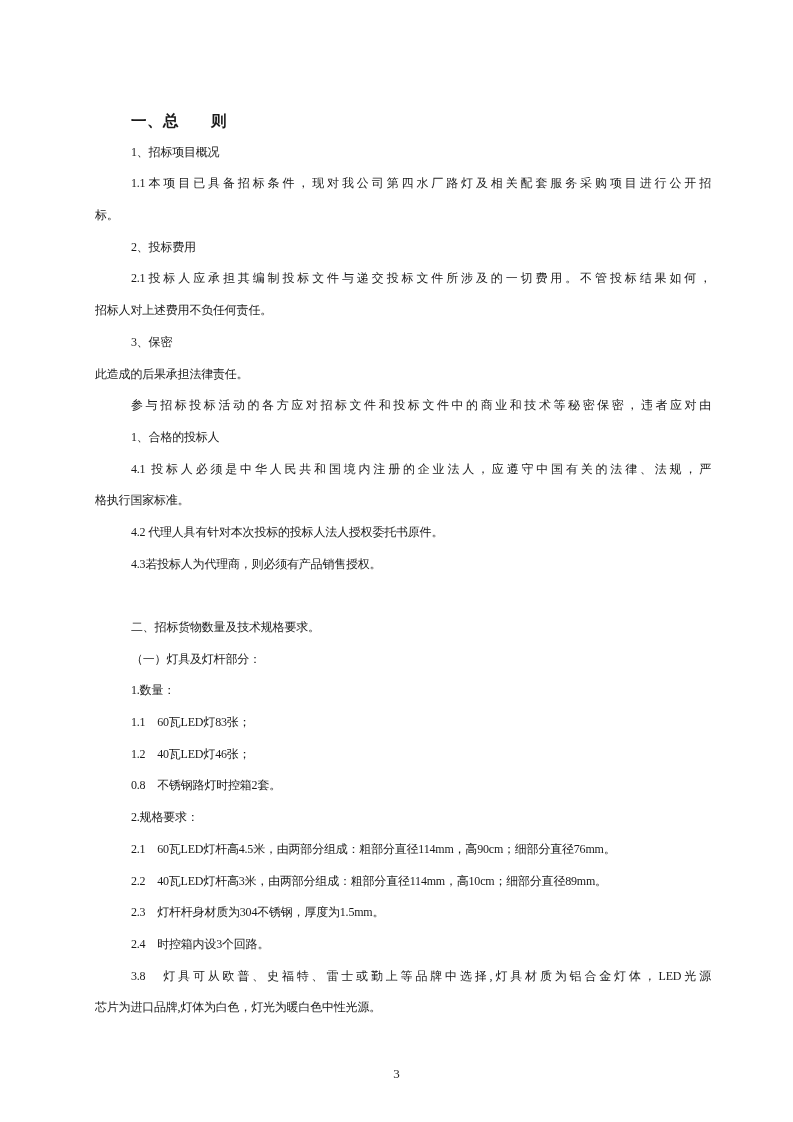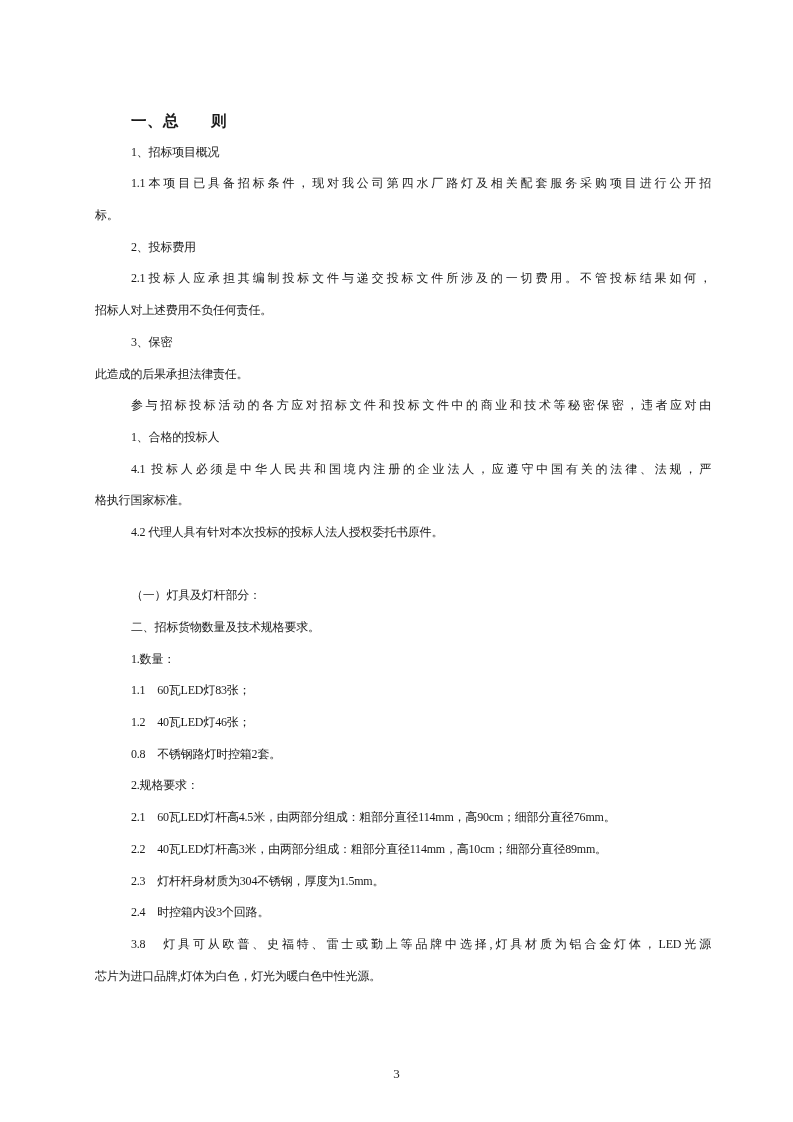--- a/index.html
+++ b/index.html
@@ -76,23 +76,24 @@
       <div class="line indent">2、投标费用</div>
       <div class="line indent-full">2.1投标人应承担其编制投标文件与递交投标文件所涉及的一切费用。不管投标结果如何，</div>
       <div class="line flush">招标人对上述费用不负任何责任。</div>
       <div class="line indent">3、保密</div>
       <div class="line flush">此造成的后果承担法律责任。</div>
       <div class="line indent-full">参与招标投标活动的各方应对招标文件和投标文件中的商业和技术等秘密保密，违者应对由</div>
       <div class="line indent">1、合格的投标人</div>
       <div class="line indent-full">4.1 投标人必须是中华人民共和国境内注册的企业法人，应遵守中国有关的法律、法规，严</div>
       <div class="line flush">格执行国家标准。</div>
       <div class="line indent">4.2 代理人具有针对本次投标的投标人法人授权委托书原件。</div>
+      <div class="line indent">4.3若投标人为代理商，则必须有产品销售授权。</div>
       <div class="line blank"></div>
+      <div class="line indent">二、招标货物数量及技术规格要求。</div>
       <div class="line indent">（一）灯具及灯杆部分：</div>
-      <div class="line indent">二、招标货物数量及技术规格要求。</div>
       <div class="line indent">1.数量：</div>
       <div class="line indent">1.1　60瓦LED灯83张；</div>
       <div class="line indent">1.2　40瓦LED灯46张；</div>
       <div class="line indent">0.8　不锈钢路灯时控箱2套。</div>
       <div class="line indent">2.规格要求：</div>
       <div class="line indent">2.1　60瓦LED灯杆高4.5米，由两部分组成：粗部分直径114mm，高90cm；细部分直径76mm。</div>
       <div class="line indent">2.2　40瓦LED灯杆高3米，由两部分组成：粗部分直径114mm，高10cm；细部分直径89mm。</div>
       <div class="line indent">2.3　灯杆杆身材质为304不锈钢，厚度为1.5mm。</div>
       <div class="line indent">2.4　时控箱内设3个回路。</div>
       <div class="line indent-full">3.8　灯具可从欧普、史福特、雷士或勤上等品牌中选择,灯具材质为铝合金灯体，LED光源</div>

